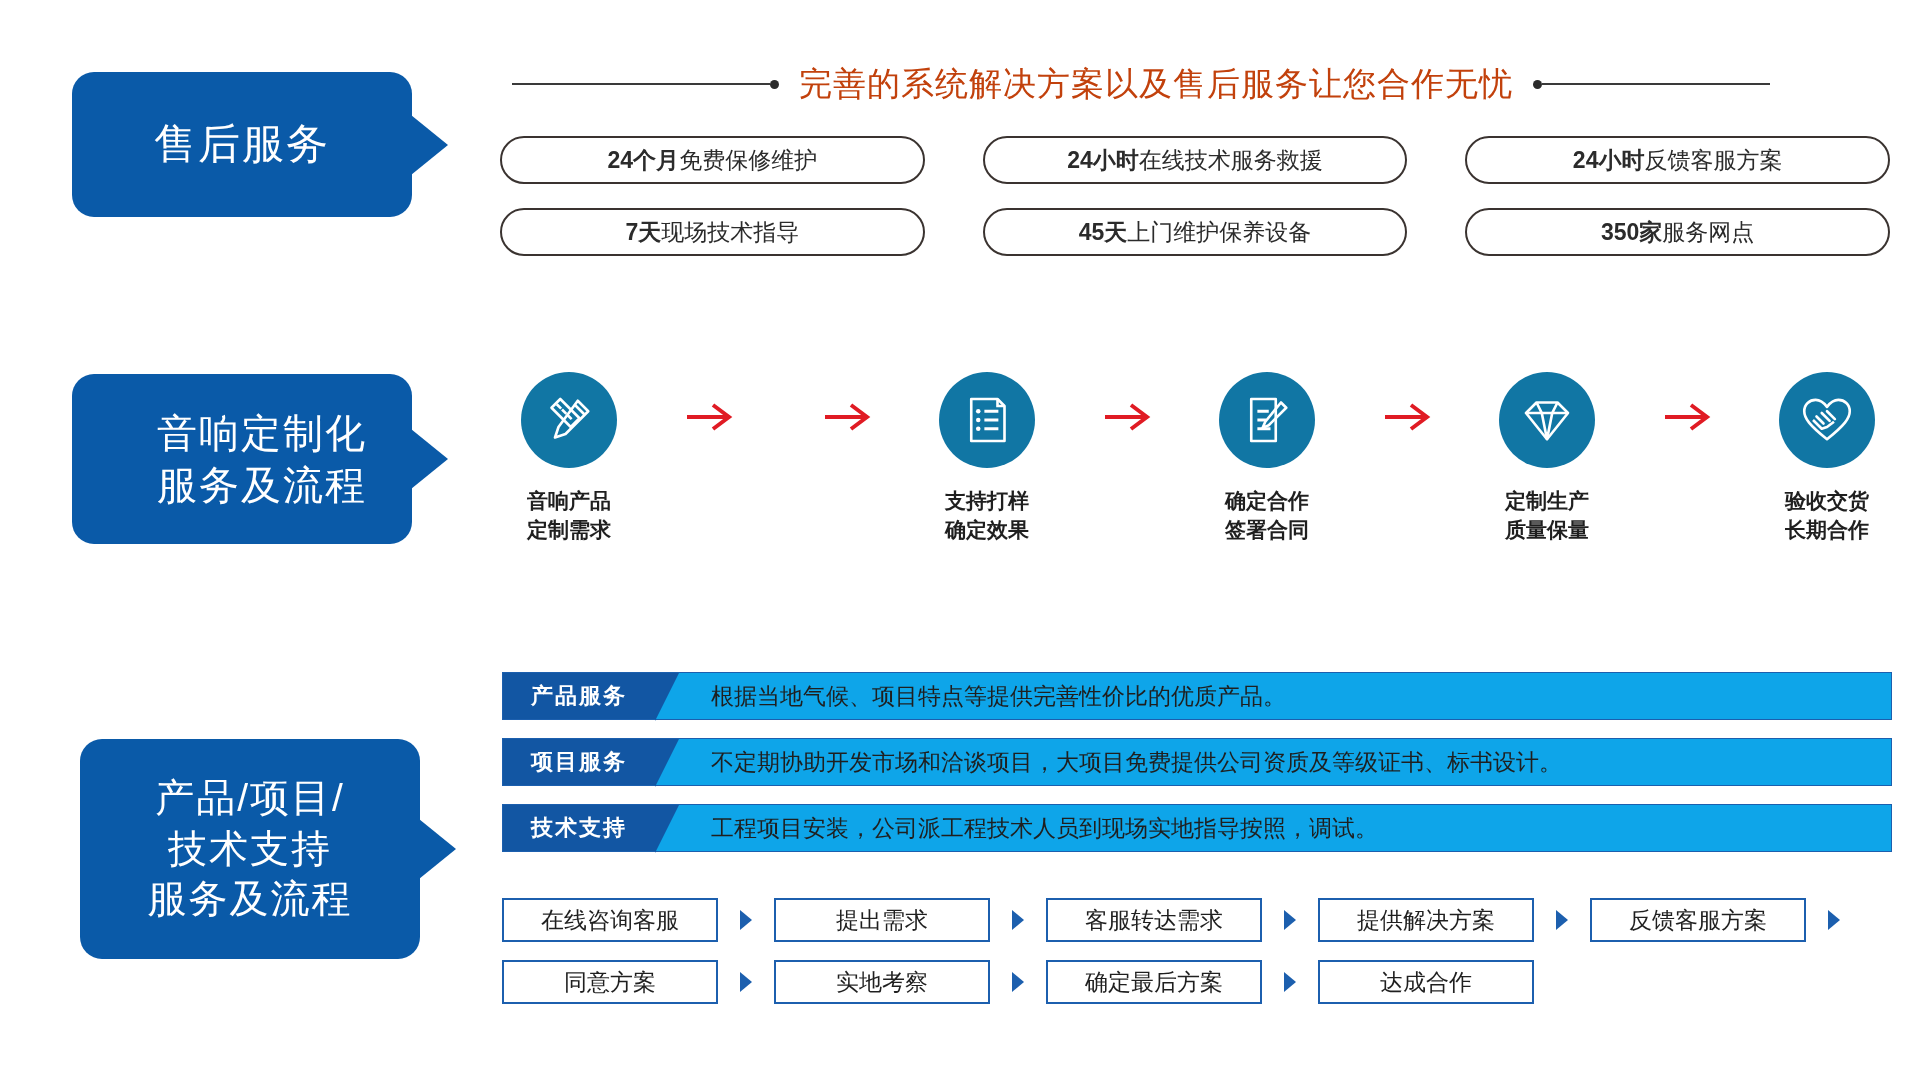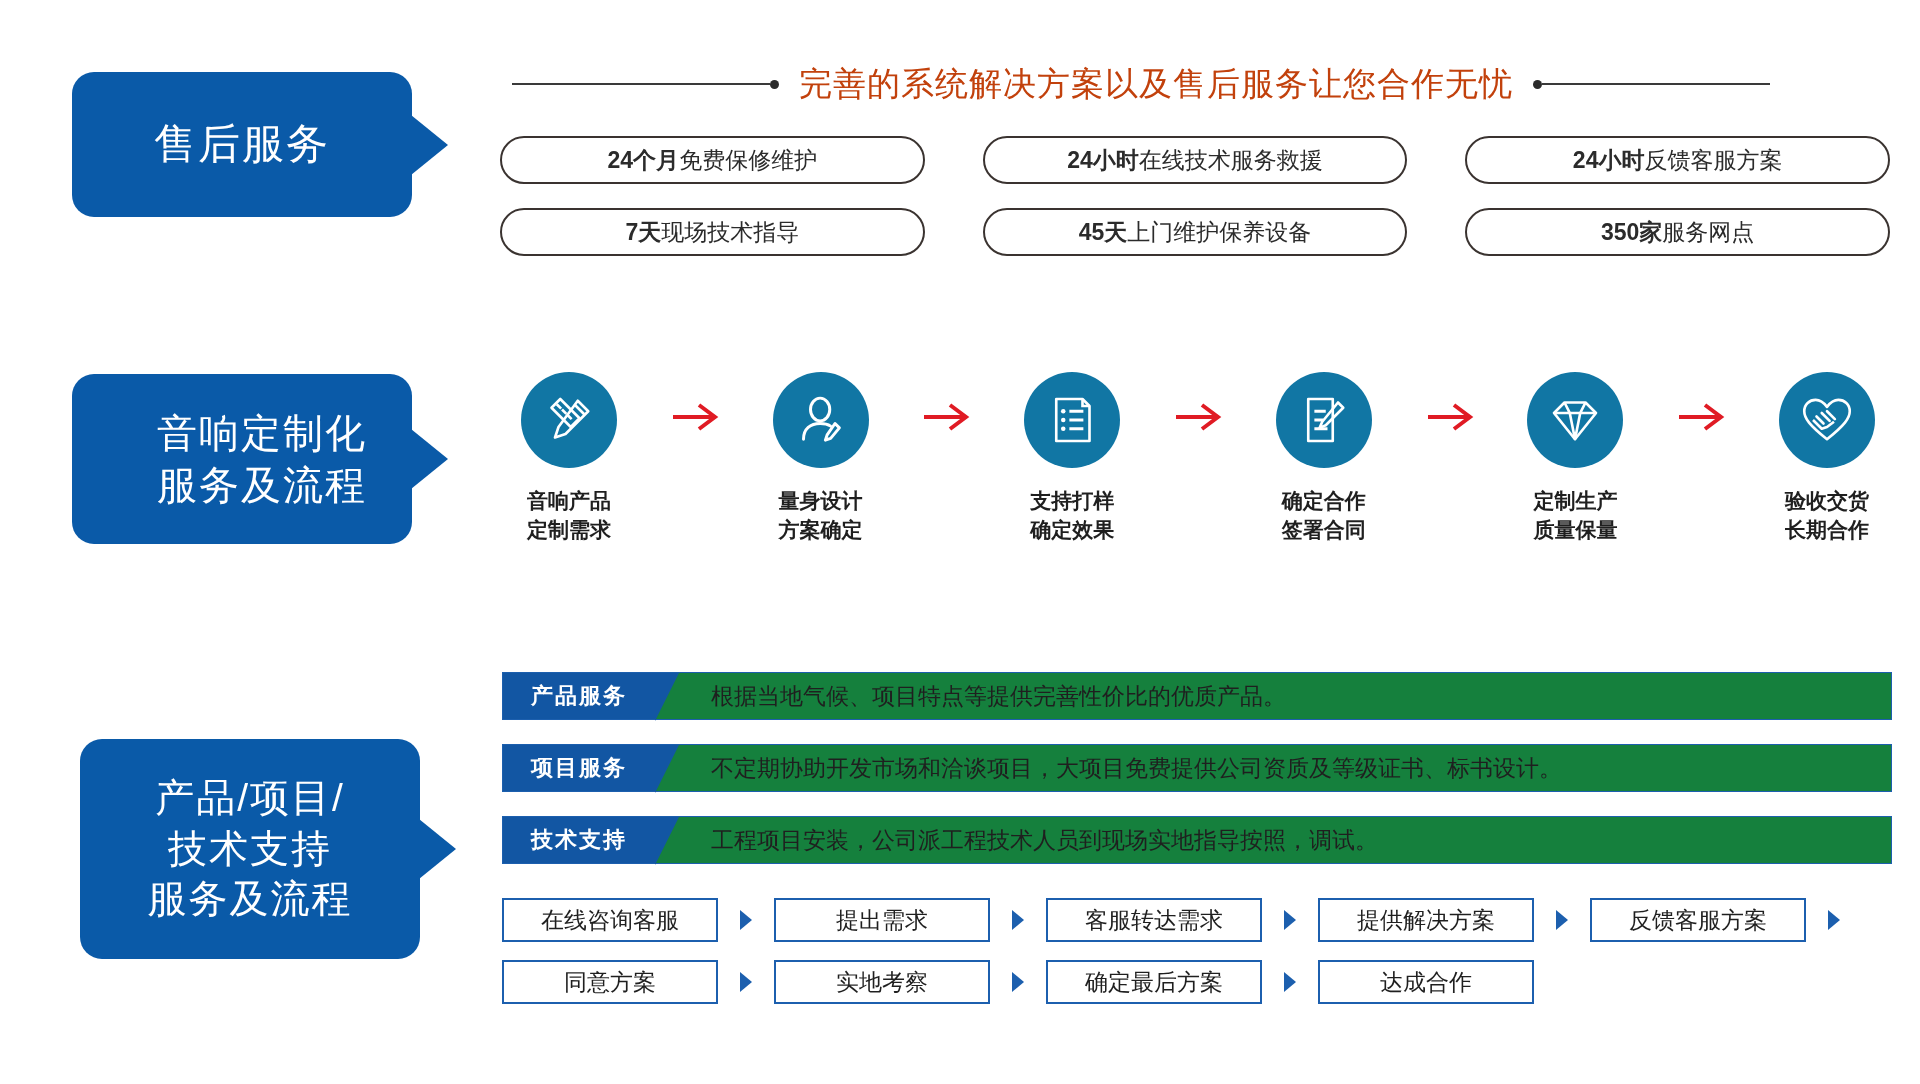--- a/index.html
+++ b/index.html
@@ -95,23 +95,23 @@
   }
   .arrow { flex: 1 1 auto; display: flex; align-items: flex-start; justify-content: center; padding-top: 28px; }
   .arrow svg { width: 48px; height: 34px; }
 
   
   .svc-list { position: absolute; left: 502px; top: 672px; width: 1390px; }
   .svc-row {
     position: relative;
     height: 48px;
     border: 1.5px solid #1c5fae;
-    background: #15803d;
+    background: #0ea5e9;
     display: flex; align-items: stretch;
-    margin-bottom: 24px;
+    margin-bottom: 18px;
   }
   .svc-tag {
     position: relative;
     width: 152px;
     background: #1256a3;
     color: #ffffff;
     font-size: 22px; font-weight: 700; letter-spacing: 2px;
     display: flex; align-items: center; justify-content: center;
     flex: 0 0 auto;
   }
@@ -212,31 +212,20 @@
       <div class="step-label">音响产品
 定制需求</div>
     </div>
 
     <div class="arrow">
       <svg viewBox="0 0 48 34">
         <path d="M2 17 H42 M28 5 L44 17 L28 29" stroke="#e01b24" stroke-width="4" fill="none" stroke-linecap="butt"></path>
       </svg>
     </div>
 
-    <div class="step">
-      <div class="step-circle">
-        <svg viewBox="0 0 64 64" fill="none" stroke="#fff" stroke-width="3.4">
-          <ellipse cx="31" cy="20" rx="11" ry="13"></ellipse>
-          <path d="M12 54 C12 42 20 36 31 36 C36 36 40 37 43 39" stroke-linecap="round"></path>
-          <path d="M48 36 L53 41 L43 53 L37 55 L39 49 Z" stroke-linejoin="round"></path>
-        </svg>
-      </div>
-      <div class="step-label">量身设计
-方案确定</div>
-    </div>
 
     <div class="arrow">
       <svg viewBox="0 0 48 34">
         <path d="M2 17 H42 M28 5 L44 17 L28 29" stroke="#e01b24" stroke-width="4" fill="none"></path>
       </svg>
     </div>
 
     <div class="step">
       <div class="step-circle">
         <svg viewBox="0 0 64 64" fill="none" stroke="#fff" stroke-width="3">

